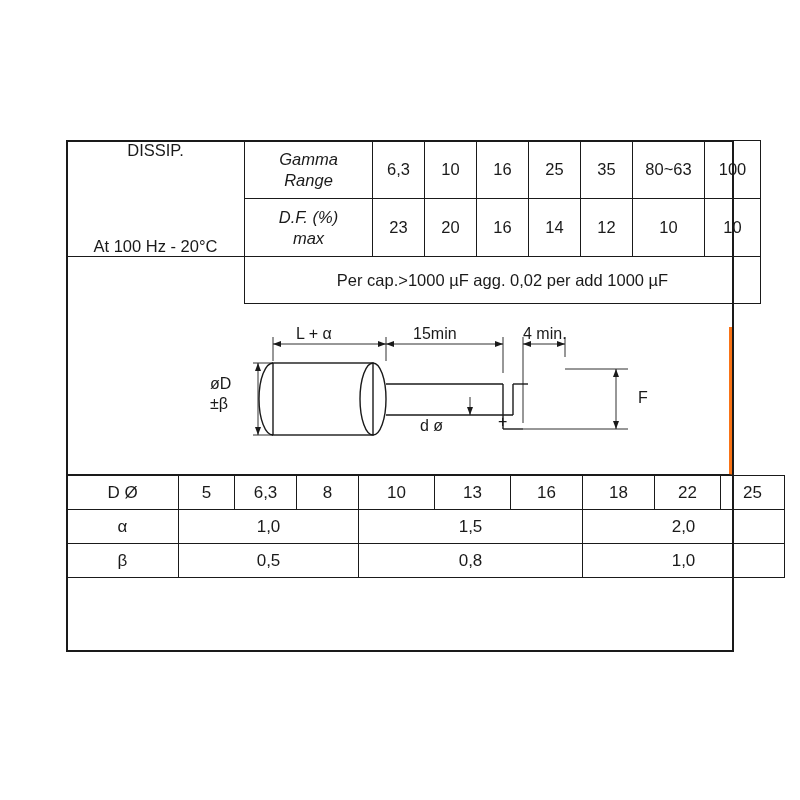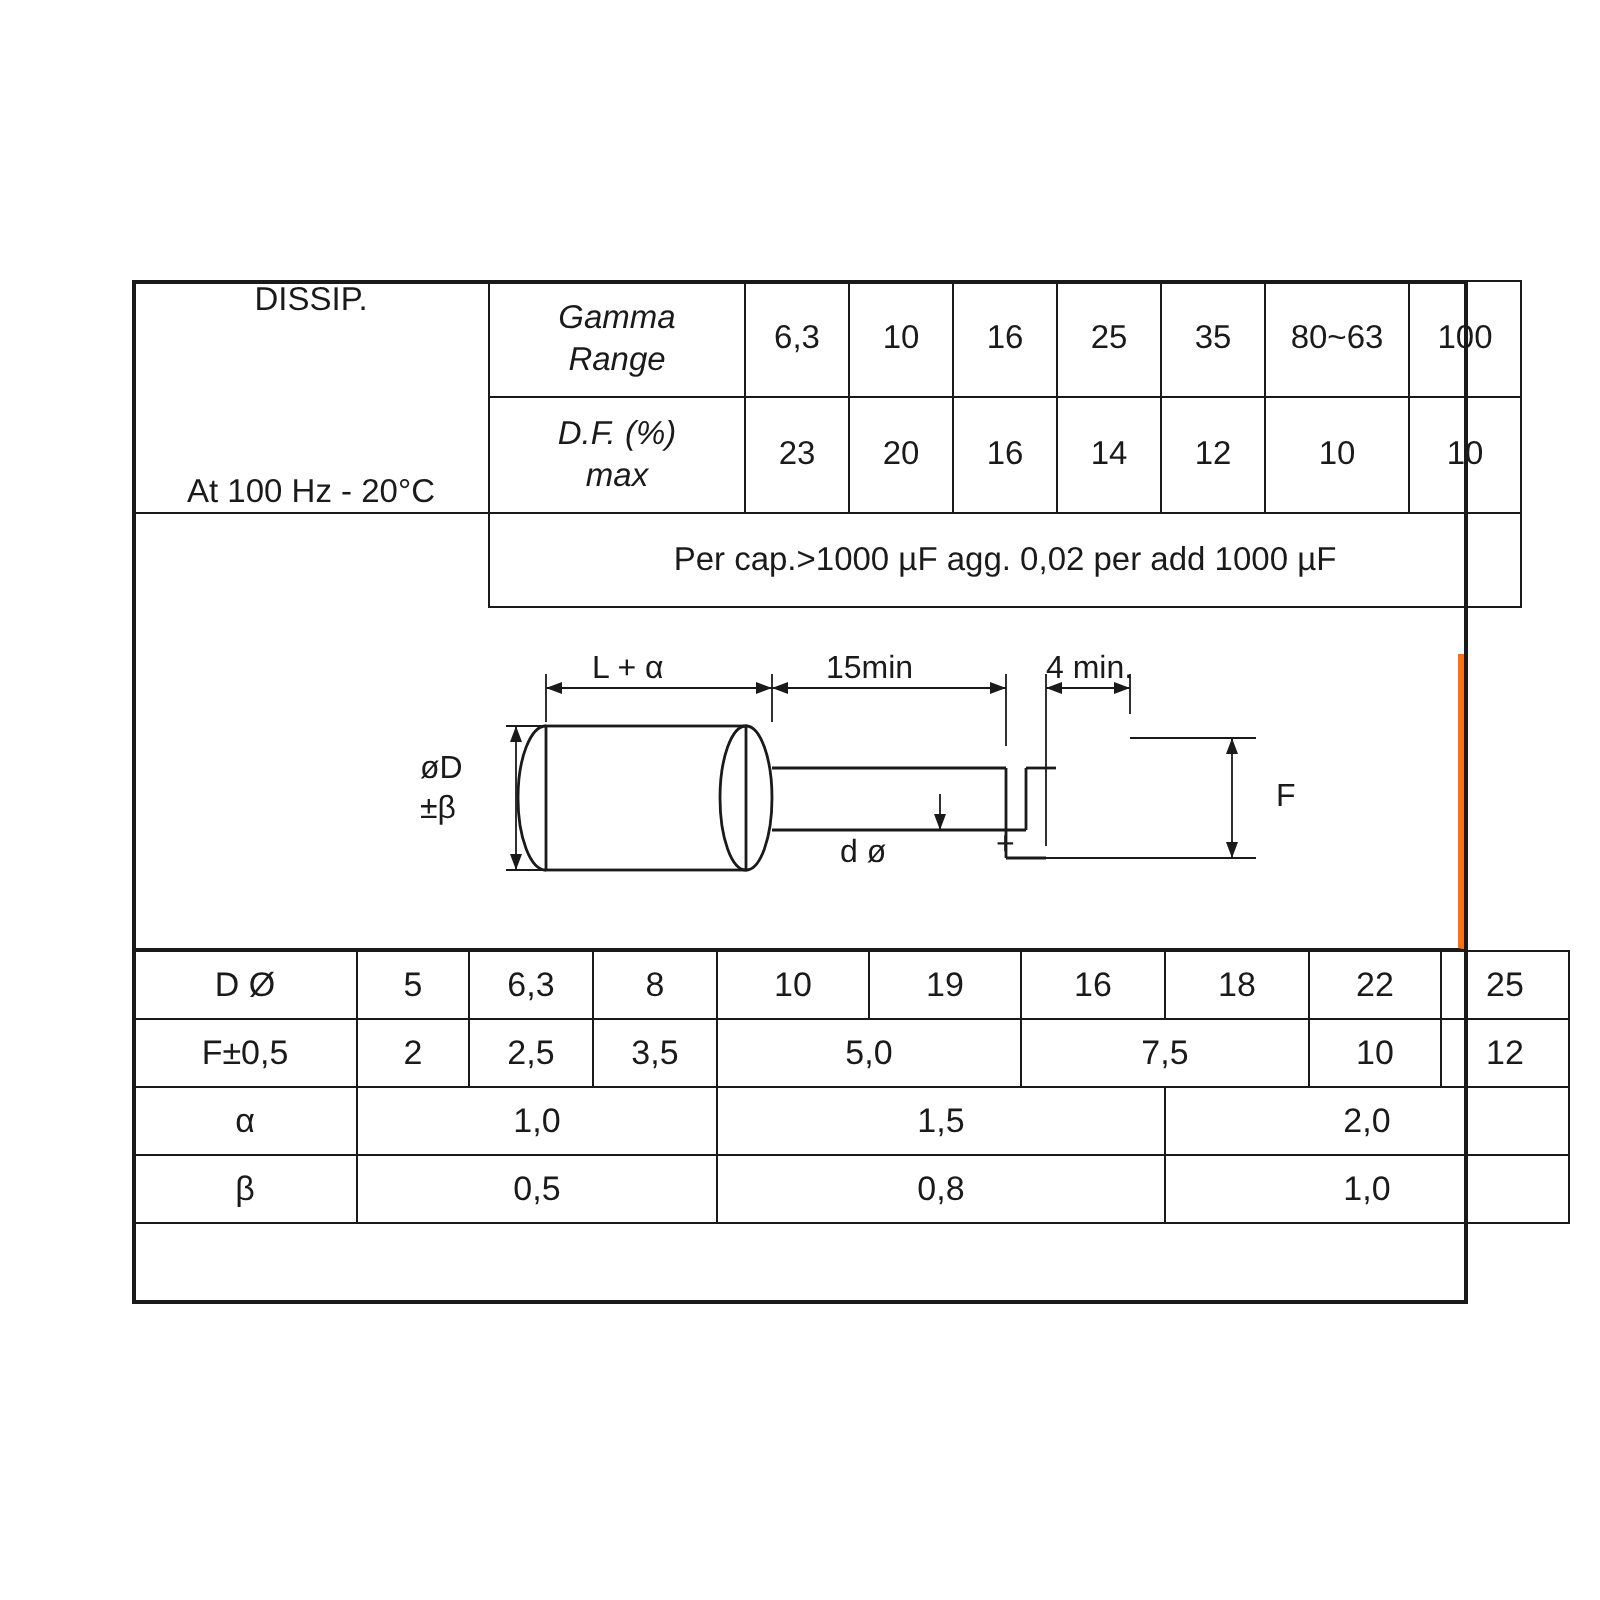--- a/index.html
+++ b/index.html
@@ -238,37 +238,27 @@
       <col style="width:66px">
       <col style="width:64px">
     </colgroup>
     <tbody>
         <tr>
       <td class="first">D Ø</td>
       <td>5</td>
       <td>6,3</td>
       <td>8</td>
       <td>10</td>
-      <td>19</td>
+      <td>13</td>
       <td>16</td>
       <td>18</td>
       <td>22</td>
       <td>25</td>
     </tr>
     <tr>
-      <td class="first">F±0,5</td>
-      <td>2</td>
-      <td>2,5</td>
-      <td>3,5</td>
-      <td colspan="2">5,0</td>
-      <td colspan="2">7,5</td>
-      <td>10</td>
-      <td>12</td>
-    </tr>
-    <tr>
       <td class="first">α</td>
       <td colspan="3">1,0</td>
       <td colspan="3">1,5</td>
       <td colspan="3">2,0</td>
     </tr>
     <tr>
       <td class="first">β</td>
       <td colspan="3">0,5</td>
       <td colspan="3">0,8</td>
       <td colspan="3">1,0</td>

